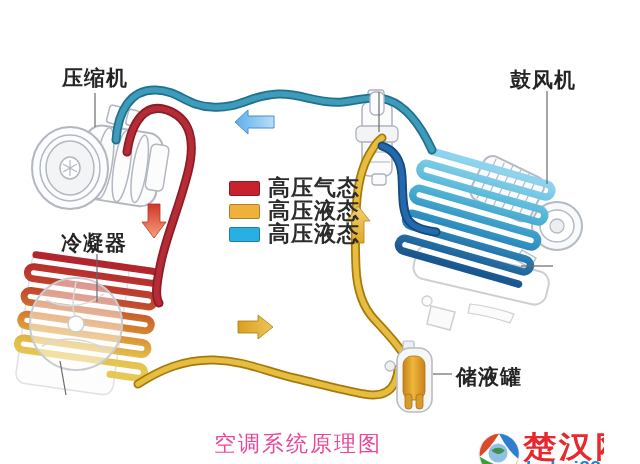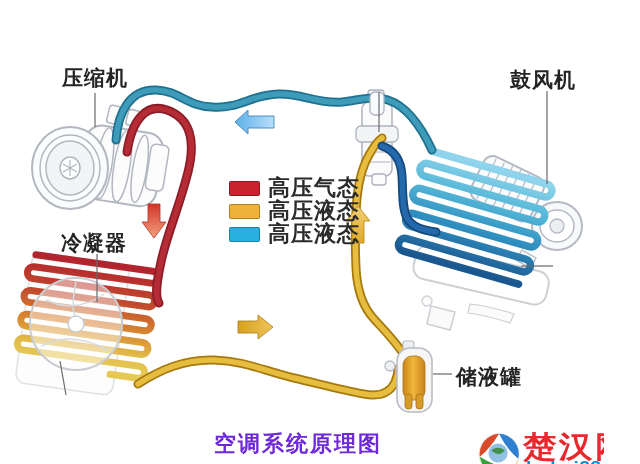--- a/index.html
+++ b/index.html
@@ -4,21 +4,21 @@
 <style>
   html,body{margin:0;padding:0;}
   body{font-family:"Liberation Sans","DejaVu Sans",sans-serif;}
   #screen{position:relative;width:604px;height:464px;background:#ffffff;overflow:hidden;}
   .device-label{position:absolute;font-weight:bold;font-size:21px;color:#242424;letter-spacing:1px;white-space:nowrap;}
   #diagram-svg{position:absolute;left:0;top:0;}
   .legend{position:absolute;left:229px;top:181px;}
   .legend-row{display:flex;align-items:center;margin-bottom:9px;height:14px;}
   .swatch{display:inline-block;width:29px;height:13px;border:1px solid rgba(0,0,0,0.28);border-radius:2px;margin-right:8px;flex:0 0 auto;}
   .legend-label{font-weight:bold;font-size:22px;color:#2b2b2b;letter-spacing:1px;line-height:14px;}
-  .page-title{position:absolute;left:214px;top:429px;font-weight:bold;font-size:22px;color:#6d28d9;letter-spacing:2px;white-space:nowrap;}
+  .page-title{position:absolute;left:214px;top:429px;font-weight:normal;font-size:22px;color:#ec4899;letter-spacing:2px;white-space:nowrap;}
   .watermark{position:absolute;left:476px;top:410px;width:164px;height:54px;margin-top:16px;}
   .wm-globe{position:absolute;left:0;top:3px;}
   .wm-name{position:absolute;left:47px;top:1px;font-weight:bold;font-size:30px;letter-spacing:2px;transform:scaleX(1.12);transform-origin:left top;text-shadow:0 0 2px #fff,1px 1px 0 #fff;white-space:nowrap;}
   .wm-url{position:absolute;left:50px;top:31px;font-weight:bold;font-size:19px;letter-spacing:0.5px;white-space:nowrap;}
   .wm-overlay{position:absolute;left:30px;top:16px;font-size:19px;font-weight:bold;color:rgba(105,105,105,0.5);letter-spacing:5px;white-space:nowrap;}
 </style>
 </head>
 <body>
 
 <div id="screen">

